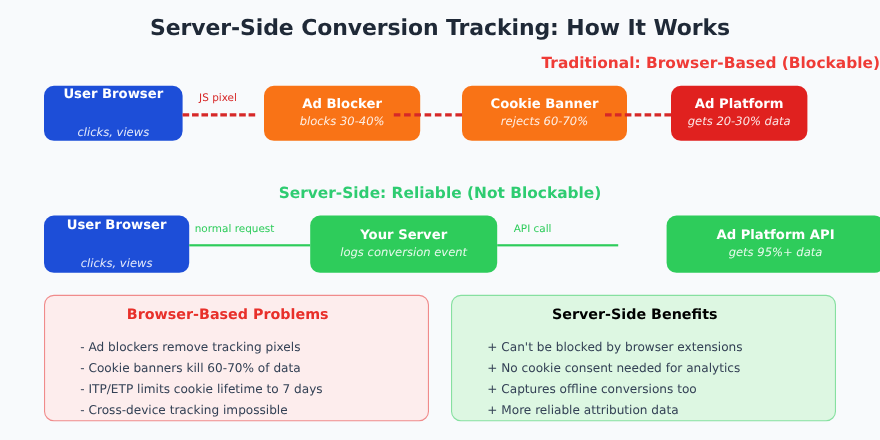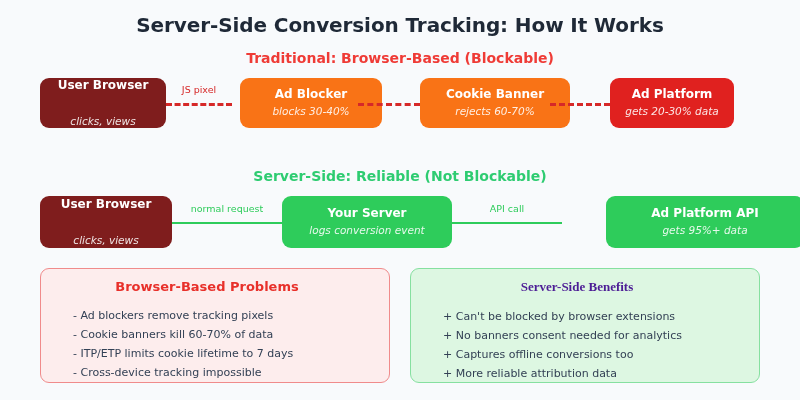--- a/index.html
+++ b/index.html
@@ -37,20 +37,21 @@
     position: absolute;
     width: 800px;
     left: 0;
     text-align: center;
     font-size: 14px;
     font-weight: bold;
   }
   .section-heading.traditional {
     top: 50px;
     color: #ef3b36;
+    text-align: right;
   }
   .section-heading.serverside {
     top: 168px;
     color: #2ecc71;
   }
 
   
   .node {
     position: absolute;
     border-radius: 9px;
@@ -73,21 +74,21 @@
     font-size: 10.5px;
     font-weight: normal;
     line-height: 1.3;
     text-align: center;
     margin-top: 3px;
     color: rgba(255,255,255,0.88);
     white-space: nowrap;
     font-style: italic;
   }
 
-  .node.blue   { background: #7f1d1d; gap: 19px; }
+  .node.blue   { background: #1d4ed8; gap: 19px; }
   .node.orange { background: #f97316; }
   .node.red    { background: #e0211f; }
   .node.green  { background: #2ecc5b; }
 
   
   #node-user-browser-1 { left: 40px;  top: 78px; width: 126px; height: 50px; }
   #node-ad-blocker     { left: 240px; top: 78px; width: 142px; height: 50px; }
   #node-cookie-banner  { left: 420px; top: 78px; width: 150px; height: 50px; }
   #node-ad-platform    { left: 610px; top: 78px; width: 124px; height: 50px; }
 
@@ -108,21 +109,21 @@
   }
   .connector.solid {
     border-top-style: solid;
     border-top-color: #2ecc5b;
     border-top-width: 2px;
   }
   .connector-label {
     position: absolute;
     font-size: 9.5px;
     white-space: nowrap;
-    text-align: center;
+    margin-left: 15px;
   }
   .connector-label.red   { color: #d62828; }
   .connector-label.green { color: #2ecc5b; }
 
   #conn-1 { left: 166px; top: 103px; width: 66px; }
   #conn-2 { left: 358px; top: 103px; width: 62px; }
   #conn-3 { left: 550px; top: 103px; width: 60px; }
   #conn-label-js-pixel { left: 166px; top: 84px; width: 66px; }
 
   #conn-4 { left: 172px; top: 222px; width: 110px; }
@@ -153,21 +154,21 @@
     background: #ddf7e2;
     border-color: #86e0a0;
   }
   .panel-heading {
     font-size: 13px;
     font-weight: bold;
     text-align: center;
     margin-bottom: 9px;
   }
   #panel-problems .panel-heading { color: #e8302a; }
-  #panel-benefits .panel-heading { color: #4c1d95; font-family: Liberation Serif, serif; }
+  #panel-benefits .panel-heading { color: #000000; }
 
   .panel-list {
     list-style: none;
     margin: 12px;
     padding: 0 0 0 6px;
   }
   .panel-list li {
     font-size: 11px;
     color: #334155;
     line-height: 1.0;
@@ -238,19 +239,19 @@
       <li>- Cookie banners kill 60-70% of data</li>
       <li>- ITP/ETP limits cookie lifetime to 7 days</li>
       <li>- Cross-device tracking impossible</li>
     </ul>
   </div>
 
   <div class="panel" id="panel-benefits">
     <div class="panel-heading">Server-Side Benefits</div>
     <ul class="panel-list">
       <li>+ Can't be blocked by browser extensions</li>
-      <li>+ No banners consent needed for analytics</li>
+      <li>+ No cookie consent needed for analytics</li>
       <li>+ Captures offline conversions too</li>
       <li>+ More reliable attribution data</li>
     </ul>
   </div>
 
 </div>
 
 </body></html>

